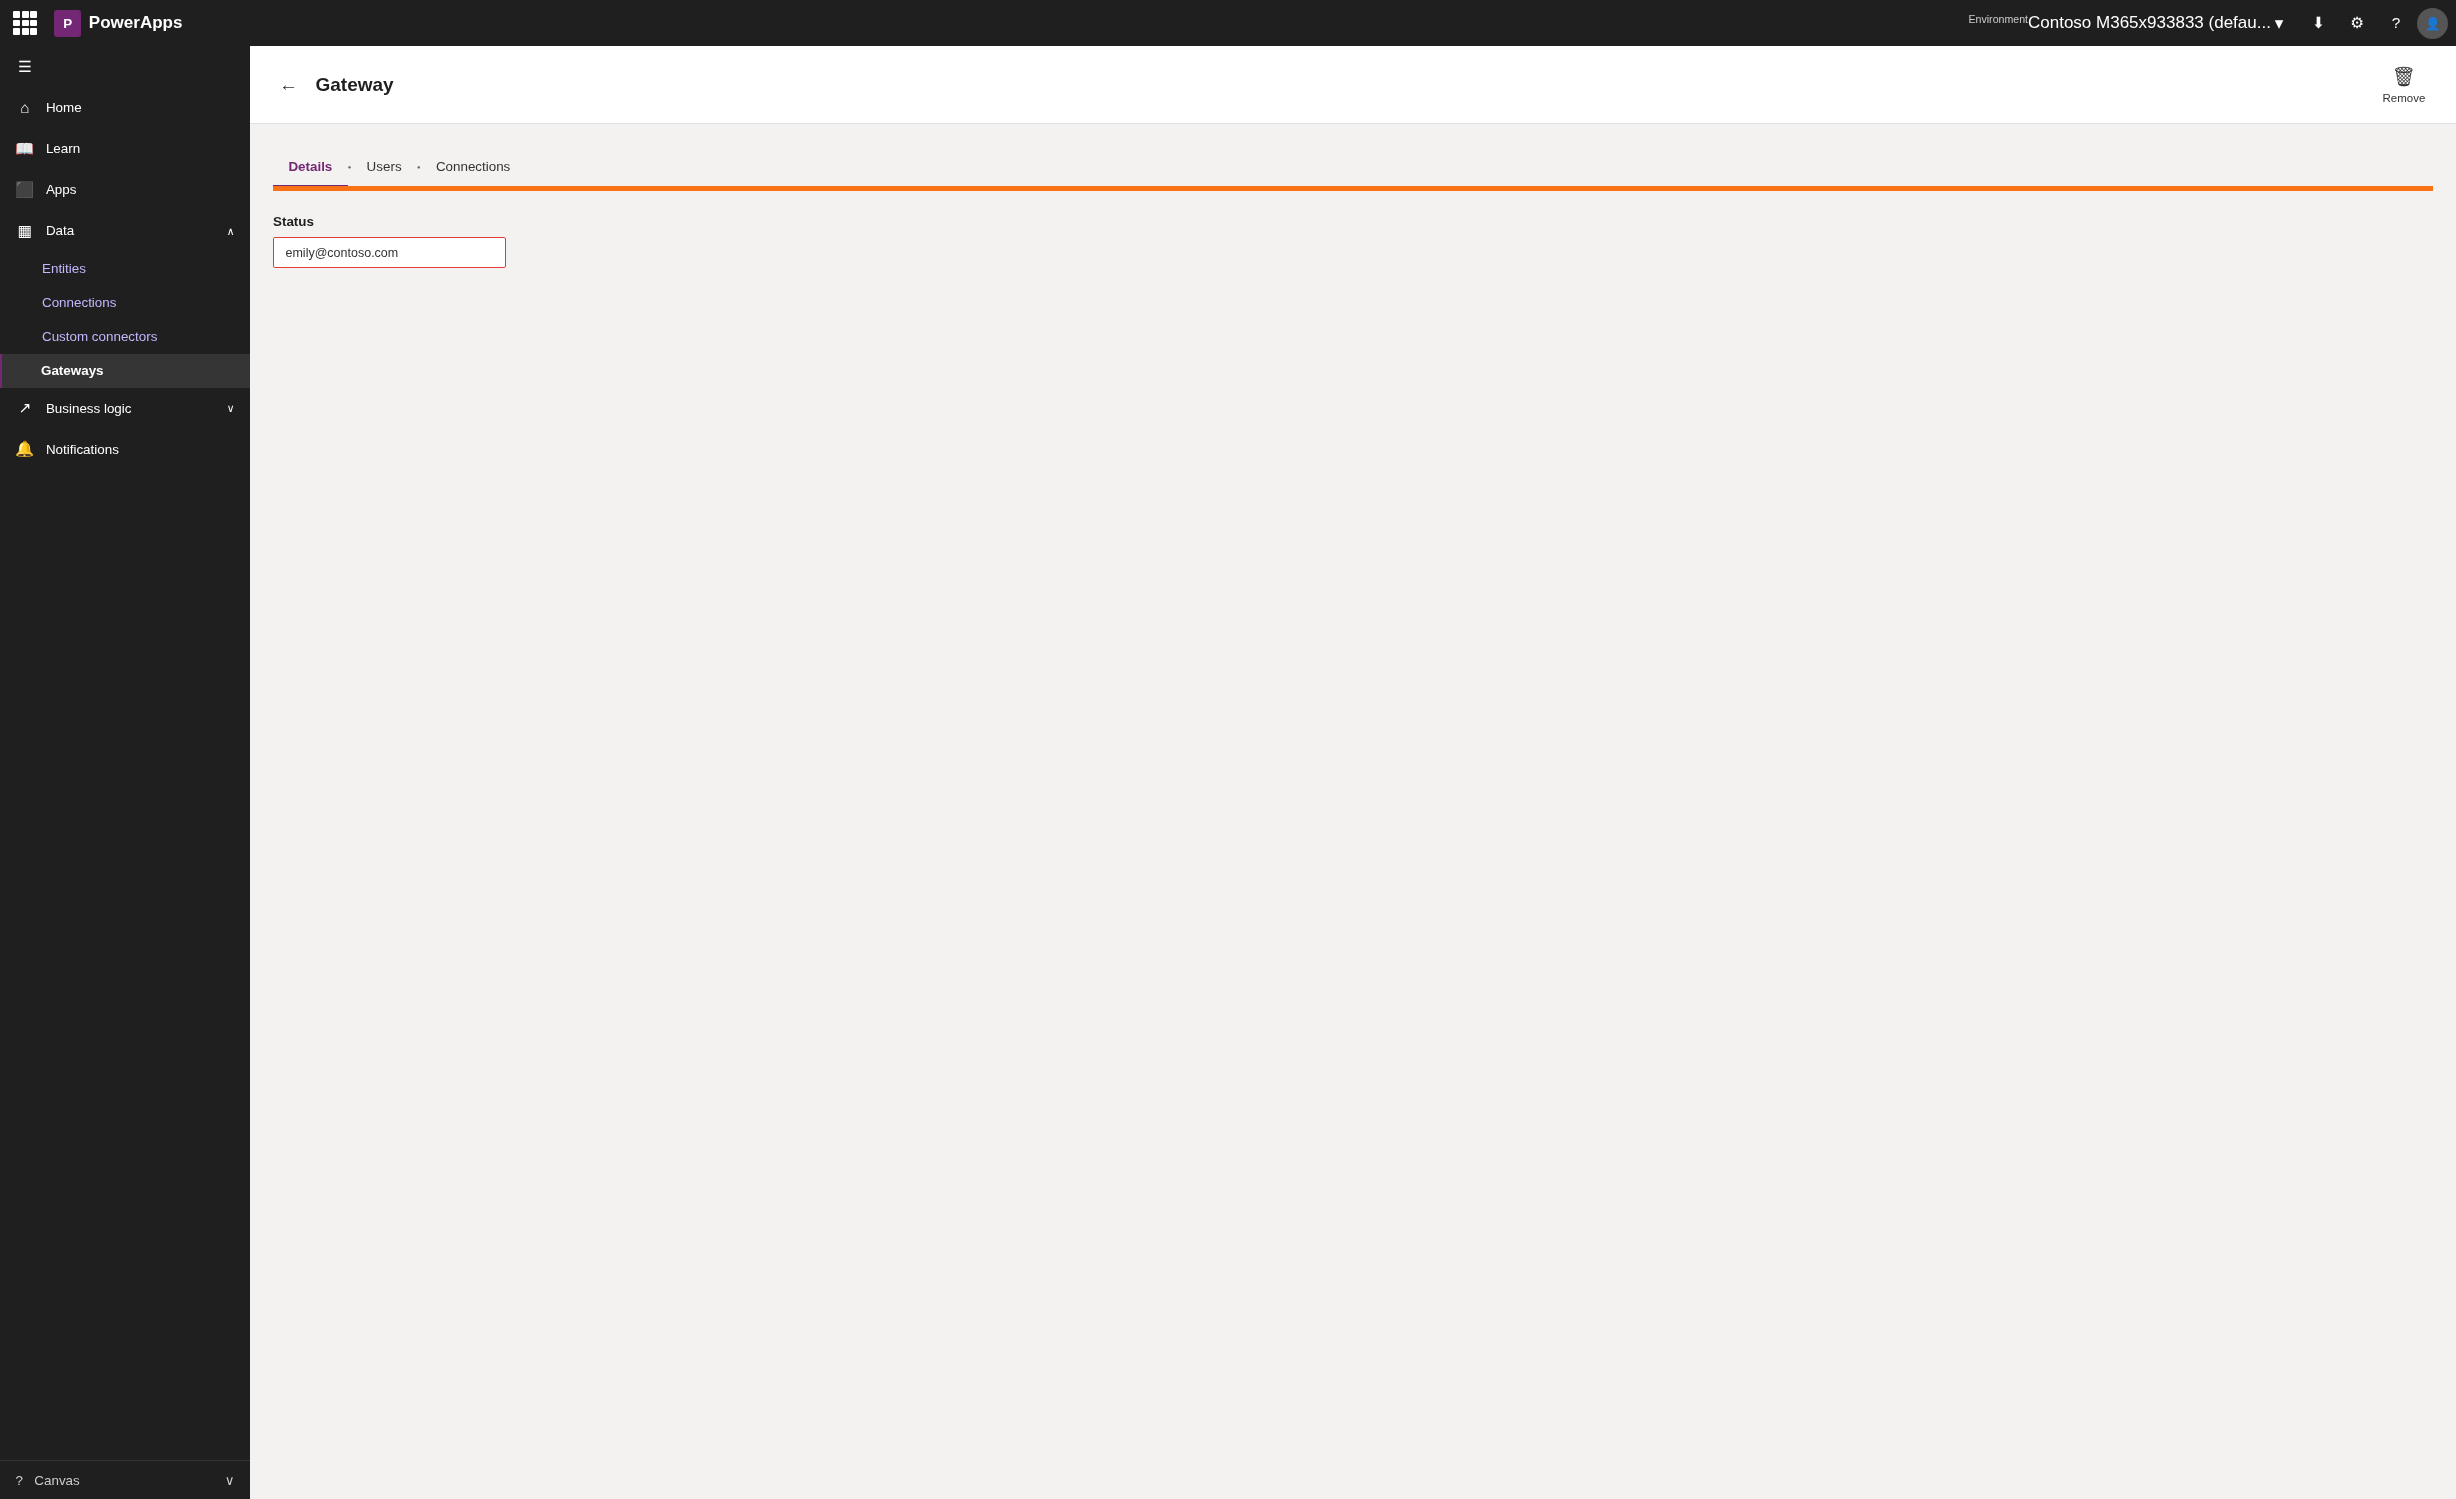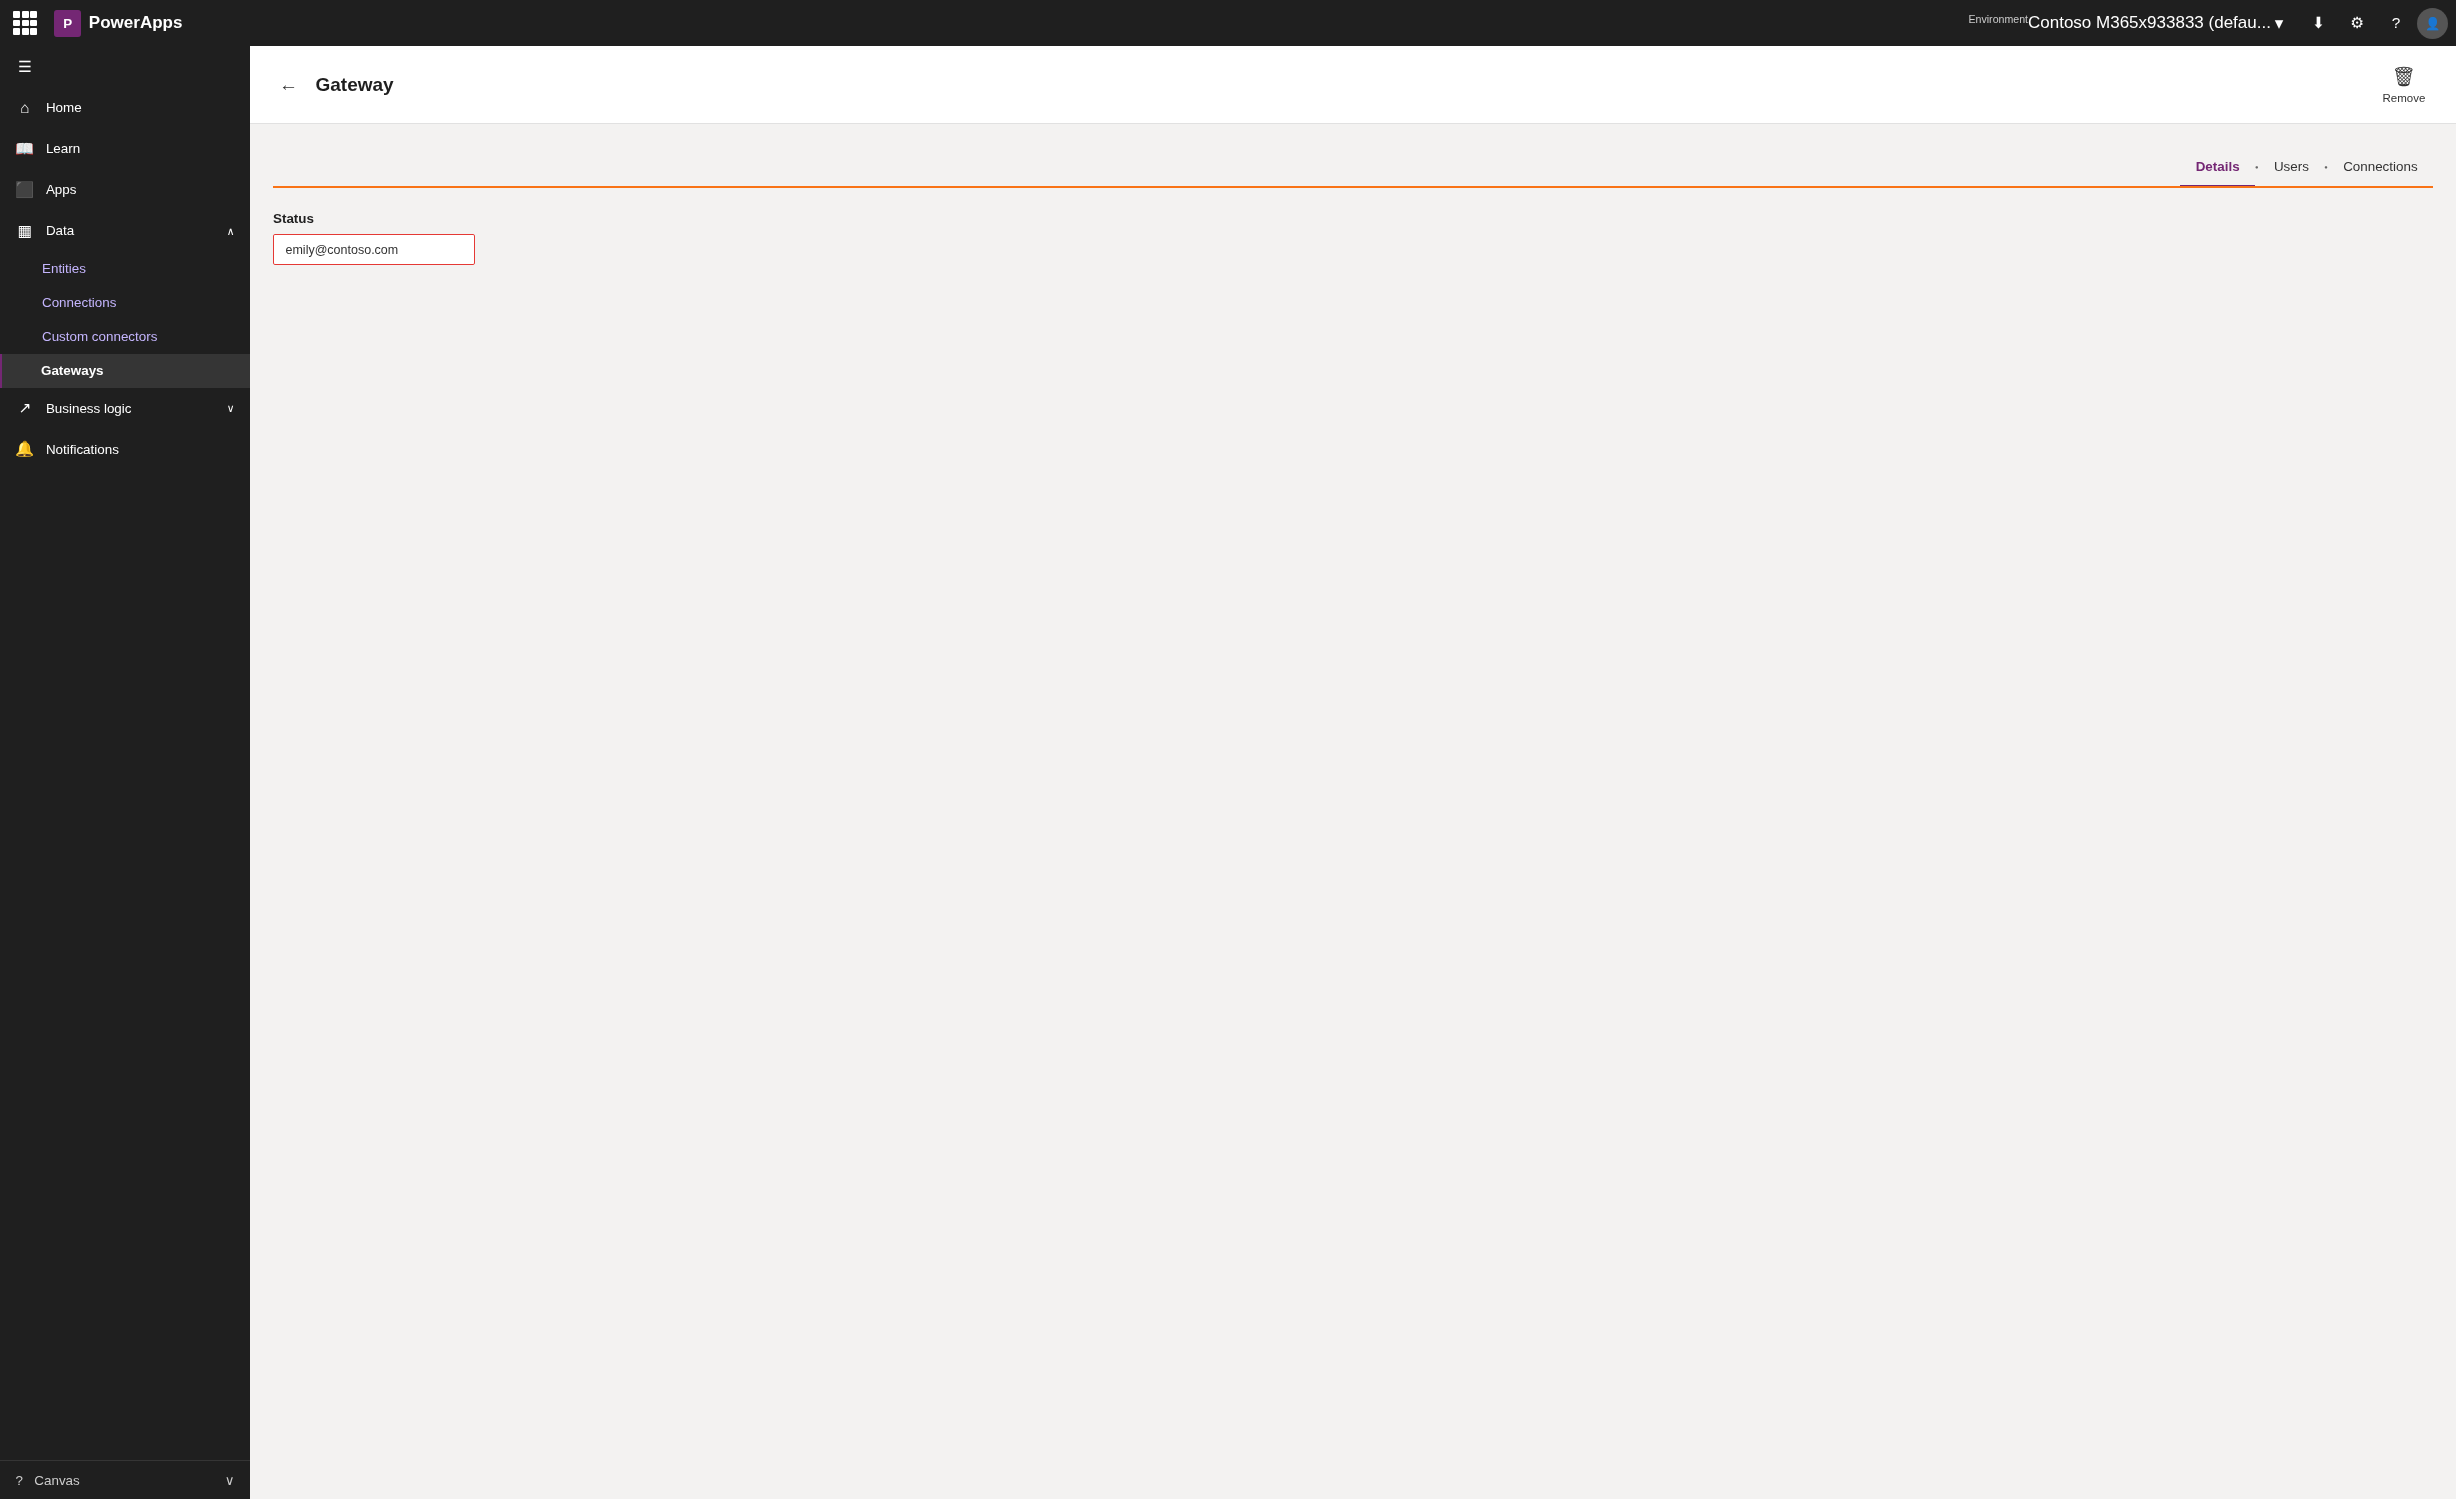--- a/index.html
+++ b/index.html
@@ -135,24 +135,23 @@
       padding: 3.8px 7.7px;
     }
     .remove-icon { font-size: 19px; }
 
     
     .content-area { flex: 1; overflow-y: auto; padding: 23px; background: #f3f2f1; }
 
     
     .tabs {
       display: flex; align-items: center; gap: 0;
-      border-bottom: 2px solid #f97316;
+      border-bottom: 5px solid #f97316;
       margin-bottom: 23px;
       background: transparent;
-      justify-content: flex-end;
     }
     .tab {
       padding: 11.5px 15.4px;
       font-size: 13.4px; cursor: pointer; color: #333;
       border-bottom: 1.9px solid transparent;
       display: flex; align-items: center; gap: 7.7px;
     }
     .tab.active {
       border-bottom: 1.9px solid #742774;
       color: #742774; font-weight: 600;
@@ -168,21 +167,21 @@
       border-radius: 1.9px;
       display: inline-block;
       background: white;
     }
     .contact-input {
       border: none;
       outline: none;
       padding: 7.7px 11.5px;
       font-size: 12.5px;
       color: #333;
-      width: 200px;
+      width: 231px;
       background: transparent;
     }
   </style>
 </head>
 <body>
 
 <div class="topbar">
   <div class="topbar-waffle">
     <div class="waffle-grid">
       <div class="waffle-dot"></div>

